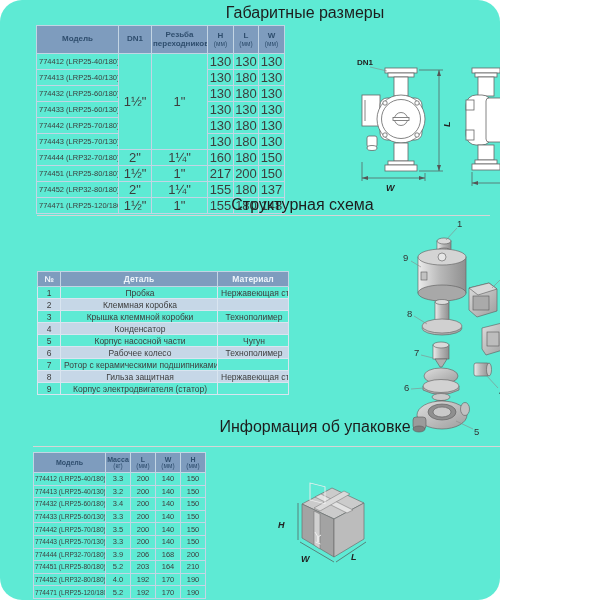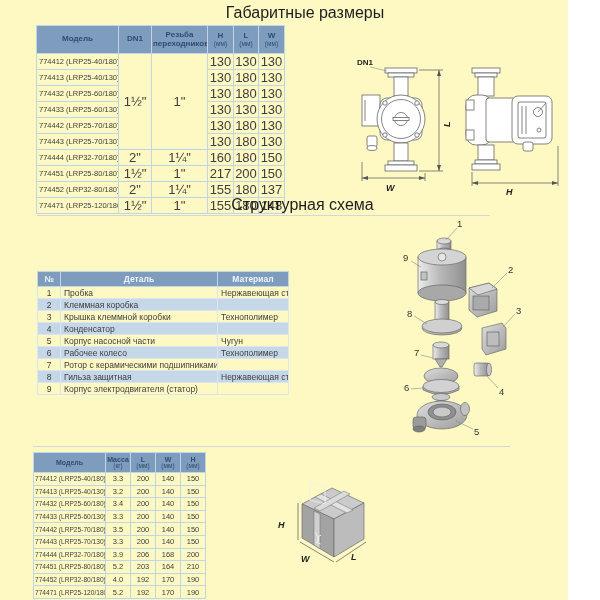--- a/index.html
+++ b/index.html
@@ -1,33 +1,33 @@
 <!DOCTYPE html>
 <html><head>
 <meta charset="utf-8">
 <style>
   html,body{margin:0;padding:0;background:#fff;}
-  .canvas{position:relative;width:568px;height:600px;background:#fef9c3;overflow:hidden;
-          font-family:"Liberation Sans",sans-serif;color:#3d3d3d;}
+  .canvas{position:relative;width:500px;height:600px;background:#5eead4;overflow:hidden;
+          font-family:"Liberation Sans",sans-serif;color:#3d3d3d;border-radius:22px;}
   .heading{position:absolute;font-size:16px;color:#1d1d1d;text-align:center;white-space:nowrap;}
   .divider{position:absolute;height:1px;background:#d6d6d6;}
   table{position:absolute;border-collapse:collapse;table-layout:fixed;}
   th,td{border:1px solid #c3d5e4;padding:0 1px;overflow:hidden;white-space:nowrap;text-align:center;vertical-align:middle;}
   th{background:#7e9cbe;font-weight:bold;}
   .sub{font-size:6.5px;font-weight:normal;line-height:6.5px;}
   
   #dim-table{left:36px;top:25px;width:248px;}
   #dim-table th{color:#2f4e6e;font-size:8px;line-height:8.5px;height:27px;white-space:normal;}
   #dim-table td{height:13.2px;font-size:13px;}
   #dim-table td.model{text-align:left;padding-left:2px;font-size:7.5px;}
   
   #parts-table{left:37px;top:271px;width:251px;}
   #parts-table th{color:#eef4fa;font-size:8.5px;height:14px;font-weight:bold;}
   #parts-table td{height:11px;font-size:8.5px;border-color:#d9e5f0;}
-  #parts-table td.part,#parts-table td.mat{text-align:left;padding-left:3px;}
+  #parts-table td.part,#parts-table td.mat{text-align:center;padding-left:3px;}
   #parts-table tr.alt td{background:#c6d7e7;}
   
   #pack-table{left:33px;top:452px;width:172px;}
   #pack-table th{color:#2f4e6e;font-size:7px;line-height:7.5px;height:19px;white-space:normal;}
   #pack-table td{height:11.6px;font-size:7.5px;}
   #pack-table td.model{font-size:6.6px;}
   svg{position:absolute;}
   svg text{font-family:"Liberation Sans",sans-serif;}
   .dimlbl{font-size:9px;font-weight:bold;font-style:italic;fill:#222;}
   .numlbl{font-size:9.5px;fill:#333;}
@@ -381,20 +381,21 @@
       <text class="numlbl" x="123" y="57">2</text>
       <text class="numlbl" x="22" y="101">8</text>
       <text class="numlbl" x="131" y="98">3</text>
       <text class="numlbl" x="29" y="140">7</text>
       <text class="numlbl" x="19" y="175">6</text>
       <text class="numlbl" x="114" y="179">4</text>
       <text class="numlbl" x="89" y="219">5</text>
     </g>
   </svg>
 
+  <div class="heading" style="left:205px;top:418px;width:220px;">Информация об упаковке</div>
   <div class="divider" style="left:33px;top:446px;width:477px;"></div>
 
   <table id="pack-table">
     <colgroup>
         <col style="width:72px">
         <col style="width:25px">
         <col style="width:25px">
         <col style="width:25px">
         <col style="width:25px">
       </colgroup>

